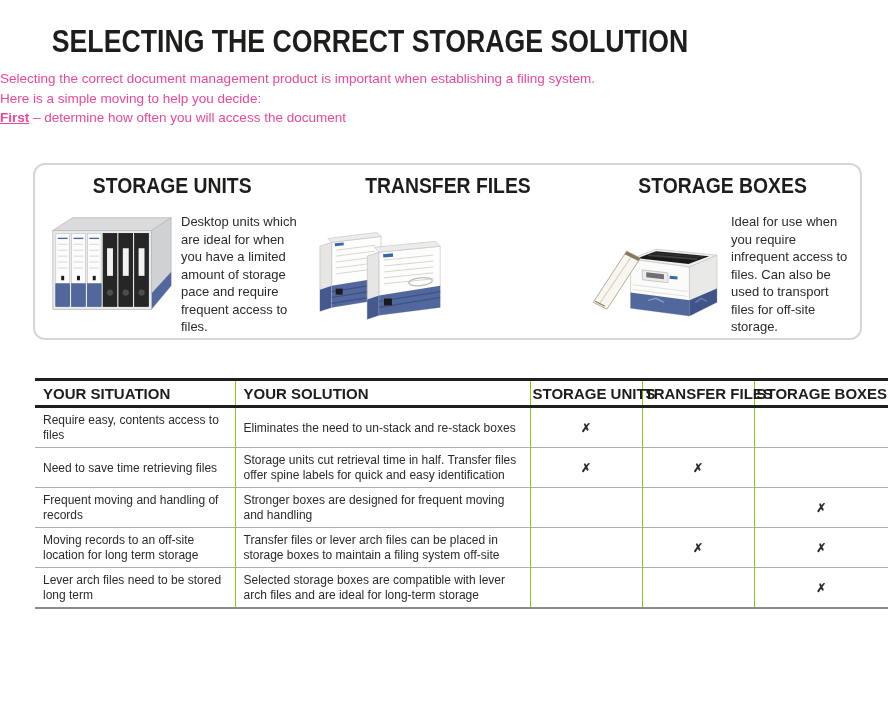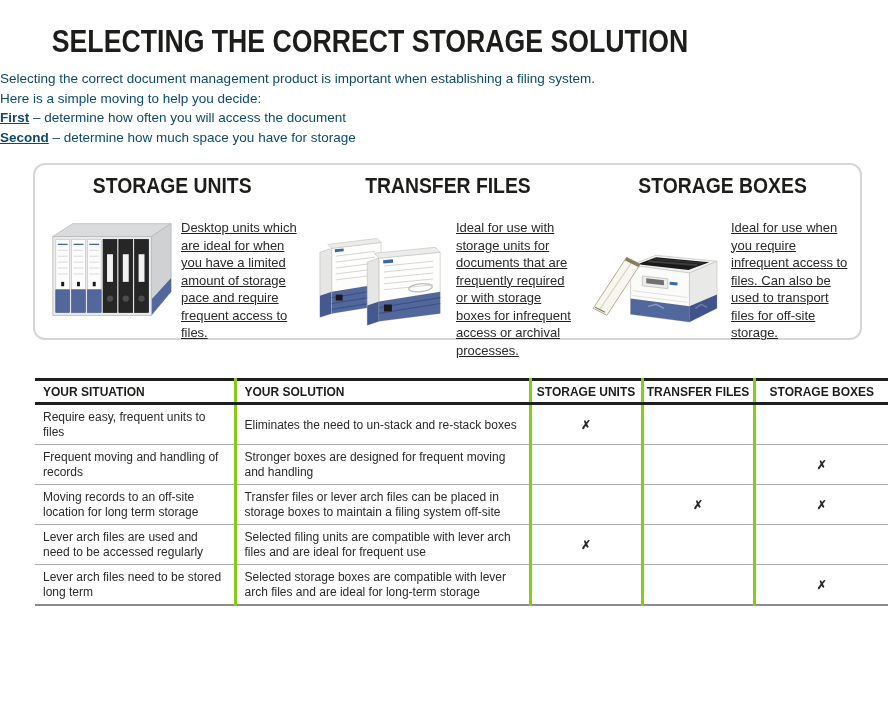--- a/index.html
+++ b/index.html
@@ -8,73 +8,72 @@
   .page { position: relative; width: 894px; height: 702px; background: #ffffff; overflow: hidden; }
 
   
   .header { position: absolute; top: 24px; left: 0; width: 100%; text-align: left; }
   .page-title {
     display: inline-block;
     font-size: 31px; font-weight: bold; color: #1d1d1b;
     transform: scaleX(0.86); transform-origin: center;
     letter-spacing: 0px; white-space: nowrap; margin-bottom: 9px;
   }
-  .intro { font-size: 13.5px; line-height: 19.5px; color: #0c4a6e; }
+  .intro { font-size: 13.5px; line-height: 19.5px; color: #ec4899; }
   .intro b { font-weight: bold; text-decoration: underline; }
 
   
   .panel {
     position: absolute; left: 33px; top: 163px; width: 829px; height: 177px;
     border: 2px solid #d6d6d6; border-radius: 12px;
     display: flex; background: #ffffff;
   }
   .product { flex: 1 1 0; padding: 9px 6px 0 6px; }
   .product-title-wrap { text-align: center; height: 28px; }
   .product-title {
     display: inline-block; font-size: 21.5px; font-weight: bold; color: #1d1d1b;
     transform: scaleX(0.9); transform-origin: center; white-space: nowrap;
   }
-  .product-body { display: flex; margin-top: 14px; text-decoration: underline; }
+  .product-body { display: flex; margin-top: 8px; }
   .product-img { width: 138px; height: 110px; flex: none; }
   .product-desc { font-size: 13px; line-height: 17.5px; color: #2b2b29; padding: 3px 2px 0 2px; }
 
   
   .table-wrap { position: absolute; left: 35px; top: 378px; width: 853px; }
   table.compare {
     width: 100%; border-collapse: collapse; table-layout: fixed;
     border-top: 3px solid #1f1f1f; border-bottom: 2px solid #8c8c8c;
   }
   table.compare th {
     border-bottom: 3px solid #1f1f1f;
-    font-size: 12px; font-weight: bold; color: #1d1d1b;
+    font-size: 15px; font-weight: bold; color: #1d1d1b;
     padding: 4px 8px 3px 8px; text-align: left; white-space: nowrap;
   }
   table.compare th.c { text-align: center; padding-left: 2px; padding-right: 2px; }
   table.compare td {
     font-size: 12px; line-height: 15px; color: #2b2b29;
     padding: 5px 8px 4px 8px; vertical-align: middle;
   }
   table.compare tr.body-row + tr.body-row td { border-top: 1px solid #adadad; }
-  table.compare th + th, table.compare td + td { border-left: 3px solid #84cc16; }
+  table.compare th + th, table.compare td + td { border-left: 1px solid #84cc16; }
   td.mark { text-align: center; font-weight: bold; font-size: 15px; color: #141414; }
 </style>
 </head>
 <body>
 
 <div class="page">
 
   <div class="header">
     <div>
       <span class="page-title">SELECTING THE CORRECT STORAGE SOLUTION</span>
     </div>
     <div class="intro">
       <div>Selecting the correct document management product is important when establishing a filing system.</div>
       <div>Here is a simple moving to help you decide:</div>
       <div><b>First</b><span> – determine how often you will access the document</span></div>
-      <div><b>Second</b><span> – determine how much space you have for storage</span></div>
     </div>
   </div>
 
   <div class="panel">
 
     <div class="product">
       <div class="product-title-wrap"><span class="product-title">STORAGE UNITS</span></div>
       <div class="product-body">
         <svg class="product-img" viewBox="0 0 140 110">
           <polygon points="12,20 112,20 132,7 32,7" fill="#dadbdc" stroke="#b8b8b8" stroke-width="0.8"></polygon>
@@ -168,21 +167,20 @@
               <line x1="69" y1="68" x2="119" y2="63" stroke="#d5d5d5"></line>
             <line x1="69" y1="74" x2="119" y2="69" stroke="#d5d5d5"></line>
             <rect x="68" y="44" width="10" height="3.5" fill="#3a67a8" transform="rotate(-5 68 44)"></rect>
             <ellipse cx="106" cy="72" rx="12" ry="4" fill="none" stroke="#bdbdbd" stroke-width="1.2" transform="rotate(-6 106 72)"></ellipse>
             <polygon points="64,86 126,76 126,98 64,106" fill="#52679c"></polygon>
             <line x1="64" y1="92" x2="126" y2="82" stroke="#3e5186" stroke-width="1.2"></line>
             <line x1="64" y1="98" x2="126" y2="88" stroke="#3e5186" stroke-width="1.2"></line>
             <rect x="69" y="89" width="8" height="7" fill="#1a1a1a"></rect>
           </g>
         </svg>
-        <div class="product-desc">Ideal for use with storage units for documents that are frequently required or with storage boxes for infrequent access or archival processes.</div>
       </div>
     </div>
 
     <div class="product">
       <div class="product-title-wrap"><span class="product-title">STORAGE BOXES</span></div>
       <div class="product-body">
         <svg class="product-img" viewBox="0 0 140 112">
 
           <polygon points="40,50 66,40 128,46 100,58" fill="#f1f1f0" stroke="#c5c5c5" stroke-width="0.8"></polygon>
           <polygon points="47,49 66,42 120,47 99,55" fill="#1a1a1a"></polygon>
@@ -223,46 +221,46 @@
         <tr>
           <th>YOUR SITUATION</th>
           <th>YOUR SOLUTION</th>
           <th class="c">STORAGE UNITS</th>
           <th class="c">TRANSFER FILES</th>
           <th class="c">STORAGE BOXES</th>
         </tr>
       </thead>
       <tbody>
         <tr class="body-row">
-          <td>Require easy, frequent units to files</td>
+          <td>Require easy, contents access to files</td>
           <td>Eliminates the need to un-stack and re-stack boxes</td>
           <td class="mark">✗</td>
           <td class="mark"></td>
+          <td class="mark"></td>
+        </tr>
+        <tr class="body-row">
+          <td>Need to save time retrieving files</td>
+          <td>Storage units cut retrieval time in half. Transfer files offer spine labels for quick and easy identification</td>
+          <td class="mark">✗</td>
+          <td class="mark">✗</td>
           <td class="mark"></td>
         </tr>
         <tr class="body-row">
           <td>Frequent moving and handling of records</td>
           <td>Stronger boxes are designed for frequent moving and handling</td>
           <td class="mark"></td>
           <td class="mark"></td>
           <td class="mark">✗</td>
         </tr>
         <tr class="body-row">
           <td>Moving records to an off-site location for long term storage</td>
           <td>Transfer files or lever arch files can be placed in storage boxes to maintain a filing system off-site</td>
           <td class="mark"></td>
           <td class="mark">✗</td>
           <td class="mark">✗</td>
-        </tr>
-        <tr class="body-row">
-          <td>Lever arch files are used and need to be accessed regularly</td>
-          <td>Selected filing units are compatible with lever arch files and are ideal for frequent use</td>
-          <td class="mark">✗</td>
-          <td class="mark"></td>
-          <td class="mark"></td>
         </tr>
         <tr class="body-row">
           <td>Lever arch files need to be stored long term</td>
           <td>Selected storage boxes are compatible with lever arch files and are ideal for long-term storage</td>
           <td class="mark"></td>
           <td class="mark"></td>
           <td class="mark">✗</td>
         </tr>
       </tbody>
     </table>

